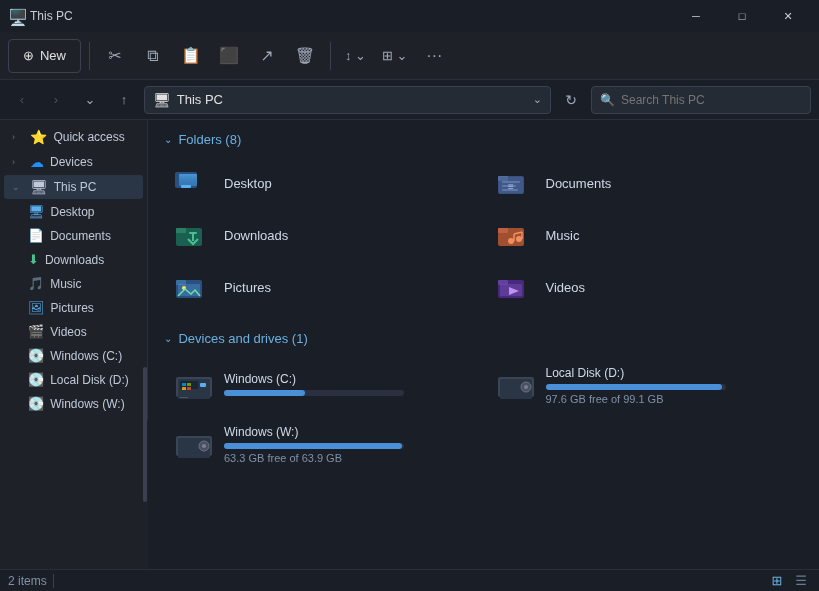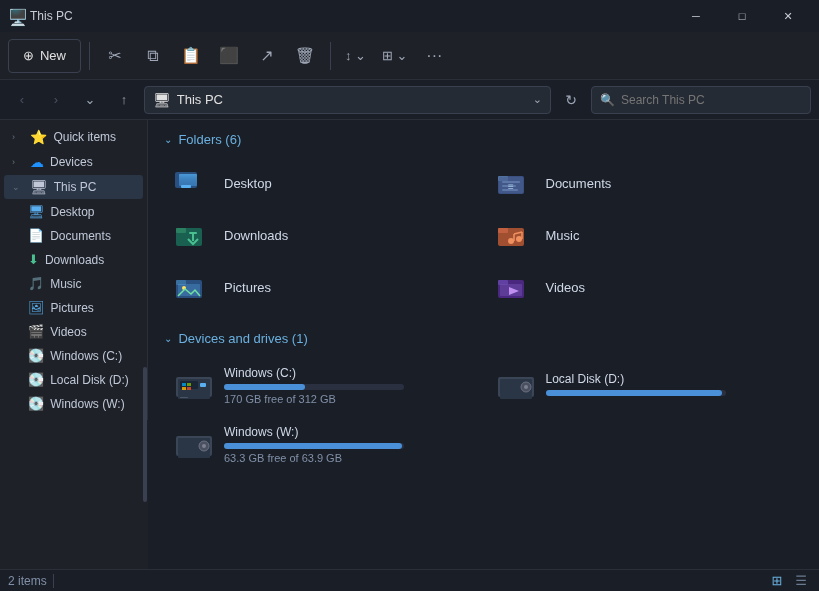--- a/index.html
+++ b/index.html
@@ -399,21 +399,21 @@
 </div>
 
 <div class="main">
 
   <div class="sidebar-wrapper">
     <div class="sidebar">
 
       <div class="sidebar-item">
         <span class="expand-icon">›</span>
         <span class="item-icon">⭐</span>
-        <span class="item-label">Quick items</span>
+        <span class="item-label">Quick access</span>
       </div>
 
       <div class="sidebar-item">
         <span class="expand-icon">›</span>
         <span class="item-icon" style="color:#1e90ff;">☁</span>
         <span class="item-label">Devices</span>
       </div>
 
       <div class="sidebar-item selected">
         <span class="expand-icon">⌄</span>
@@ -469,21 +469,21 @@
 
     <div style="position:absolute;right:0;top:0;bottom:0;width:6px;background:transparent;">
       <div style="position:absolute;top:55%;width:4px;height:30%;background:#3a4050;border-radius:2px;right:1px;"></div>
     </div>
   </div>
 
   <div class="content">
 
     <div class="section-header">
       <span class="section-toggle">⌄</span>
-      <span>Folders (6)</span>
+      <span>Folders (8)</span>
     </div>
 
     <div class="items-grid">
 
       <div class="folder-item">
         <div class="folder-icon-wrap">
           <svg width="38" height="30" viewBox="0 0 38 30">
             <rect x="0" y="4" width="22" height="16" rx="2" fill="#2a5080"></rect>
             <rect x="4" y="6" width="18" height="12" rx="1" fill="#3a80c0"></rect>
             <rect x="4" y="6" width="18" height="12" rx="1" fill="url(#dg1)"></rect>
@@ -589,39 +589,39 @@
             <rect x="13" y="14" width="4" height="3" rx="0.3" fill="#7fba00" opacity="0.8"></rect>
             <rect x="8" y="18" width="4" height="3" rx="0.3" fill="#ffb900" opacity="0.8"></rect>
             <rect x="13" y="18" width="4" height="3" rx="0.3" fill="#f25022" opacity="0.8"></rect>
           </svg>
         </div>
         <div class="drive-info">
           <div class="drive-name">Windows (C:)</div>
           <div class="drive-bar-bg">
             <div class="drive-bar-fill blue" style="width:45%;"></div>
           </div>
-          <div class="drive-space">170 GB free of 312 GB</div>
         </div>
       </div>
 
       <div class="drive-item">
         <div class="drive-icon-wrap">
           <svg width="40" height="34" viewBox="0 0 40 34">
             <rect x="2" y="8" width="36" height="20" rx="2" fill="#3a4555"></rect>
             <rect x="4" y="10" width="32" height="16" rx="1" fill="#2a3545"></rect>
             <rect x="4" y="26" width="32" height="4" rx="1" fill="#2a3545"></rect>
             <circle cx="30" cy="18" r="5" fill="#4a5060" stroke="#6a7080" stroke-width="1"></circle>
             <circle cx="30" cy="18" r="2" fill="#7a8090"></circle>
           </svg>
         </div>
         <div class="drive-info">
           <div class="drive-name">Local Disk (D:)</div>
           <div class="drive-bar-bg">
             <div class="drive-bar-fill blue" style="width:98%;"></div>
           </div>
+          <div class="drive-space">97.6 GB free of 99.1 GB</div>
         </div>
       </div>
 
       <div class="drive-item">
         <div class="drive-icon-wrap">
           <svg width="40" height="34" viewBox="0 0 40 34">
             <rect x="2" y="8" width="36" height="20" rx="2" fill="#3a4555"></rect>
             <rect x="4" y="10" width="32" height="16" rx="1" fill="#2a3545"></rect>
             <rect x="4" y="26" width="32" height="4" rx="1" fill="#2a3545"></rect>
             <circle cx="30" cy="18" r="5" fill="#4a5060" stroke="#6a7080" stroke-width="1"></circle>

